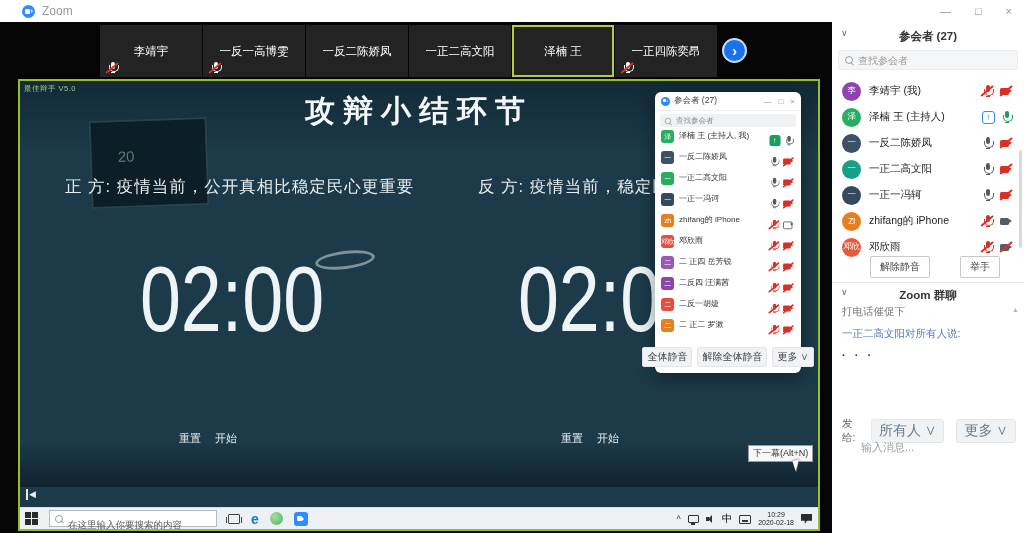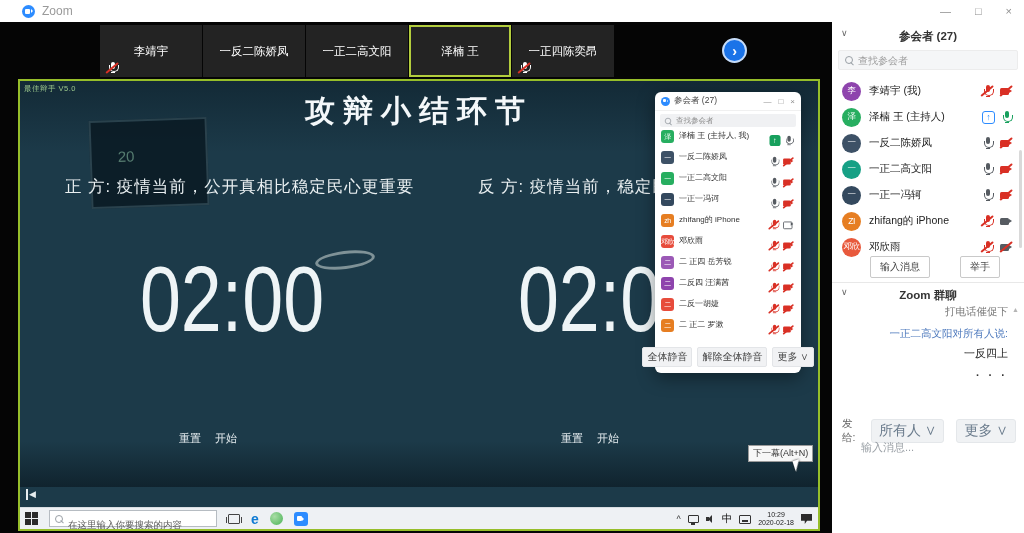--- a/index.html
+++ b/index.html
@@ -130,21 +130,21 @@
   .sicons { display:flex; align-items:center; gap:4px; }
   .sb-scroll { position:absolute; right:2px; top:150px; width:3px; height:98px; background:#d9d9d9; border-radius:2px; cursor:pointer; }
   .sb-btns { position:absolute; top:256px; left:0; right:0; }
   .btn { position:absolute; border:1px solid #c9c9c9; border-radius:2px; background:#fff; color:#444; font-size:10px; padding:3px 9px; white-space:nowrap; cursor:pointer; font-family:"Liberation Sans", sans-serif; }
   .btn.unmute { left:38px; } .btn.hand { left:128px; }
   .sb-div { position:absolute; left:0; right:0; top:282px; height:1px; background:#e8e8e8; }
   .chat-header { position:absolute; left:0; right:0; top:286px; height:18px; text-align:center; }
   .chat-header .col { position:absolute; left:9px; top:1px; color:#666; font-size:9px; cursor:pointer; }
   .chat-header .ttl { font-size:11.5px; font-weight:bold; color:#333; line-height:18px; }
   .chat-msgs { position:absolute; left:10px; right:16px; top:305px; }
-  .msg { margin-bottom:8px;text-align:right; }
+  .msg { margin-bottom:8px; }
   .msg .meta { color:#4d79bd; font-size:10.5px; margin-bottom:5px; }
   .msg .meta:empty { display:none; }
   .msg .body { color:#222; font-size:11px; }
   .msg.faint .body { color:#777; font-size:10.5px; }
   .msg.dots .body { font-weight:bold; letter-spacing:3px; color:#333; }
   .chat-scrollup { position:absolute; right:5px; top:306px; color:#b5b5b5; font-size:7px; cursor:pointer; }
   .send-row { position:absolute; left:10px; right:8px; top:417px; display:flex; align-items:center; gap:6px; }
   .send-label { color:#666; font-size:10.5px; }
   .chip2 { background:#f0f2f4; border:1px solid #e4e7ea; border-radius:3px; color:#6a7b8c; font-size:14px; padding:2px 7px; white-space:nowrap; cursor:pointer; }
   .send-spacer { flex:1; }
@@ -170,20 +170,26 @@
   <div class="main-bg"></div>
 
   <div class="tiles">
     <div class="tile">
       <span class="tname">李靖宇</span>
       <span class="ic off tmic c-white">
           <span class="mic"></span>
         </span>
     </div>
     <div class="tile">
+      <span class="tname">一反一高博雯</span>
+      <span class="ic off tmic c-white">
+          <span class="mic"></span>
+        </span>
+    </div>
+    <div class="tile">
       <span class="tname">一反二陈娇凤</span>
     </div>
     <div class="tile">
       <span class="tname">一正二高文阳</span>
     </div>
     <div class="tile active">
       <span class="tname">泽楠 王</span>
     </div>
     <div class="tile">
       <span class="tname">一正四陈奕昂</span>
@@ -486,39 +492,38 @@
             </span>
             <span class="ic off c-dark">
               <span class="cam"></span>
             </span>
           </span>
       </div>
     </div>
     <div class="sb-scroll"></div>
 
     <div class="sb-btns">
-      <button class="btn unmute">输入消息</button>
+      <button class="btn unmute">解除静音</button>
       <button class="btn hand">举手</button>
     </div>
 
     <div class="sb-div"></div>
 
     <div class="chat-header">
       <span class="col">∨</span>
       <div class="ttl">Zoom 群聊</div>
     </div>
 
     <div class="chat-msgs">
       <div class="msg faint">
 
         <div class="body">打电话催促下</div>
       </div>
       <div class="msg">
         <div class="meta">一正二高文阳对所有人说:</div>
-        <div class="body">一反四上</div>
       </div>
       <div class="msg dots">
 
         <div class="body">· · ·</div>
       </div>
     </div>
     <span class="chat-scrollup">▲</span>
 
     <div class="send-row">
       <span class="send-label">发给:</span>

